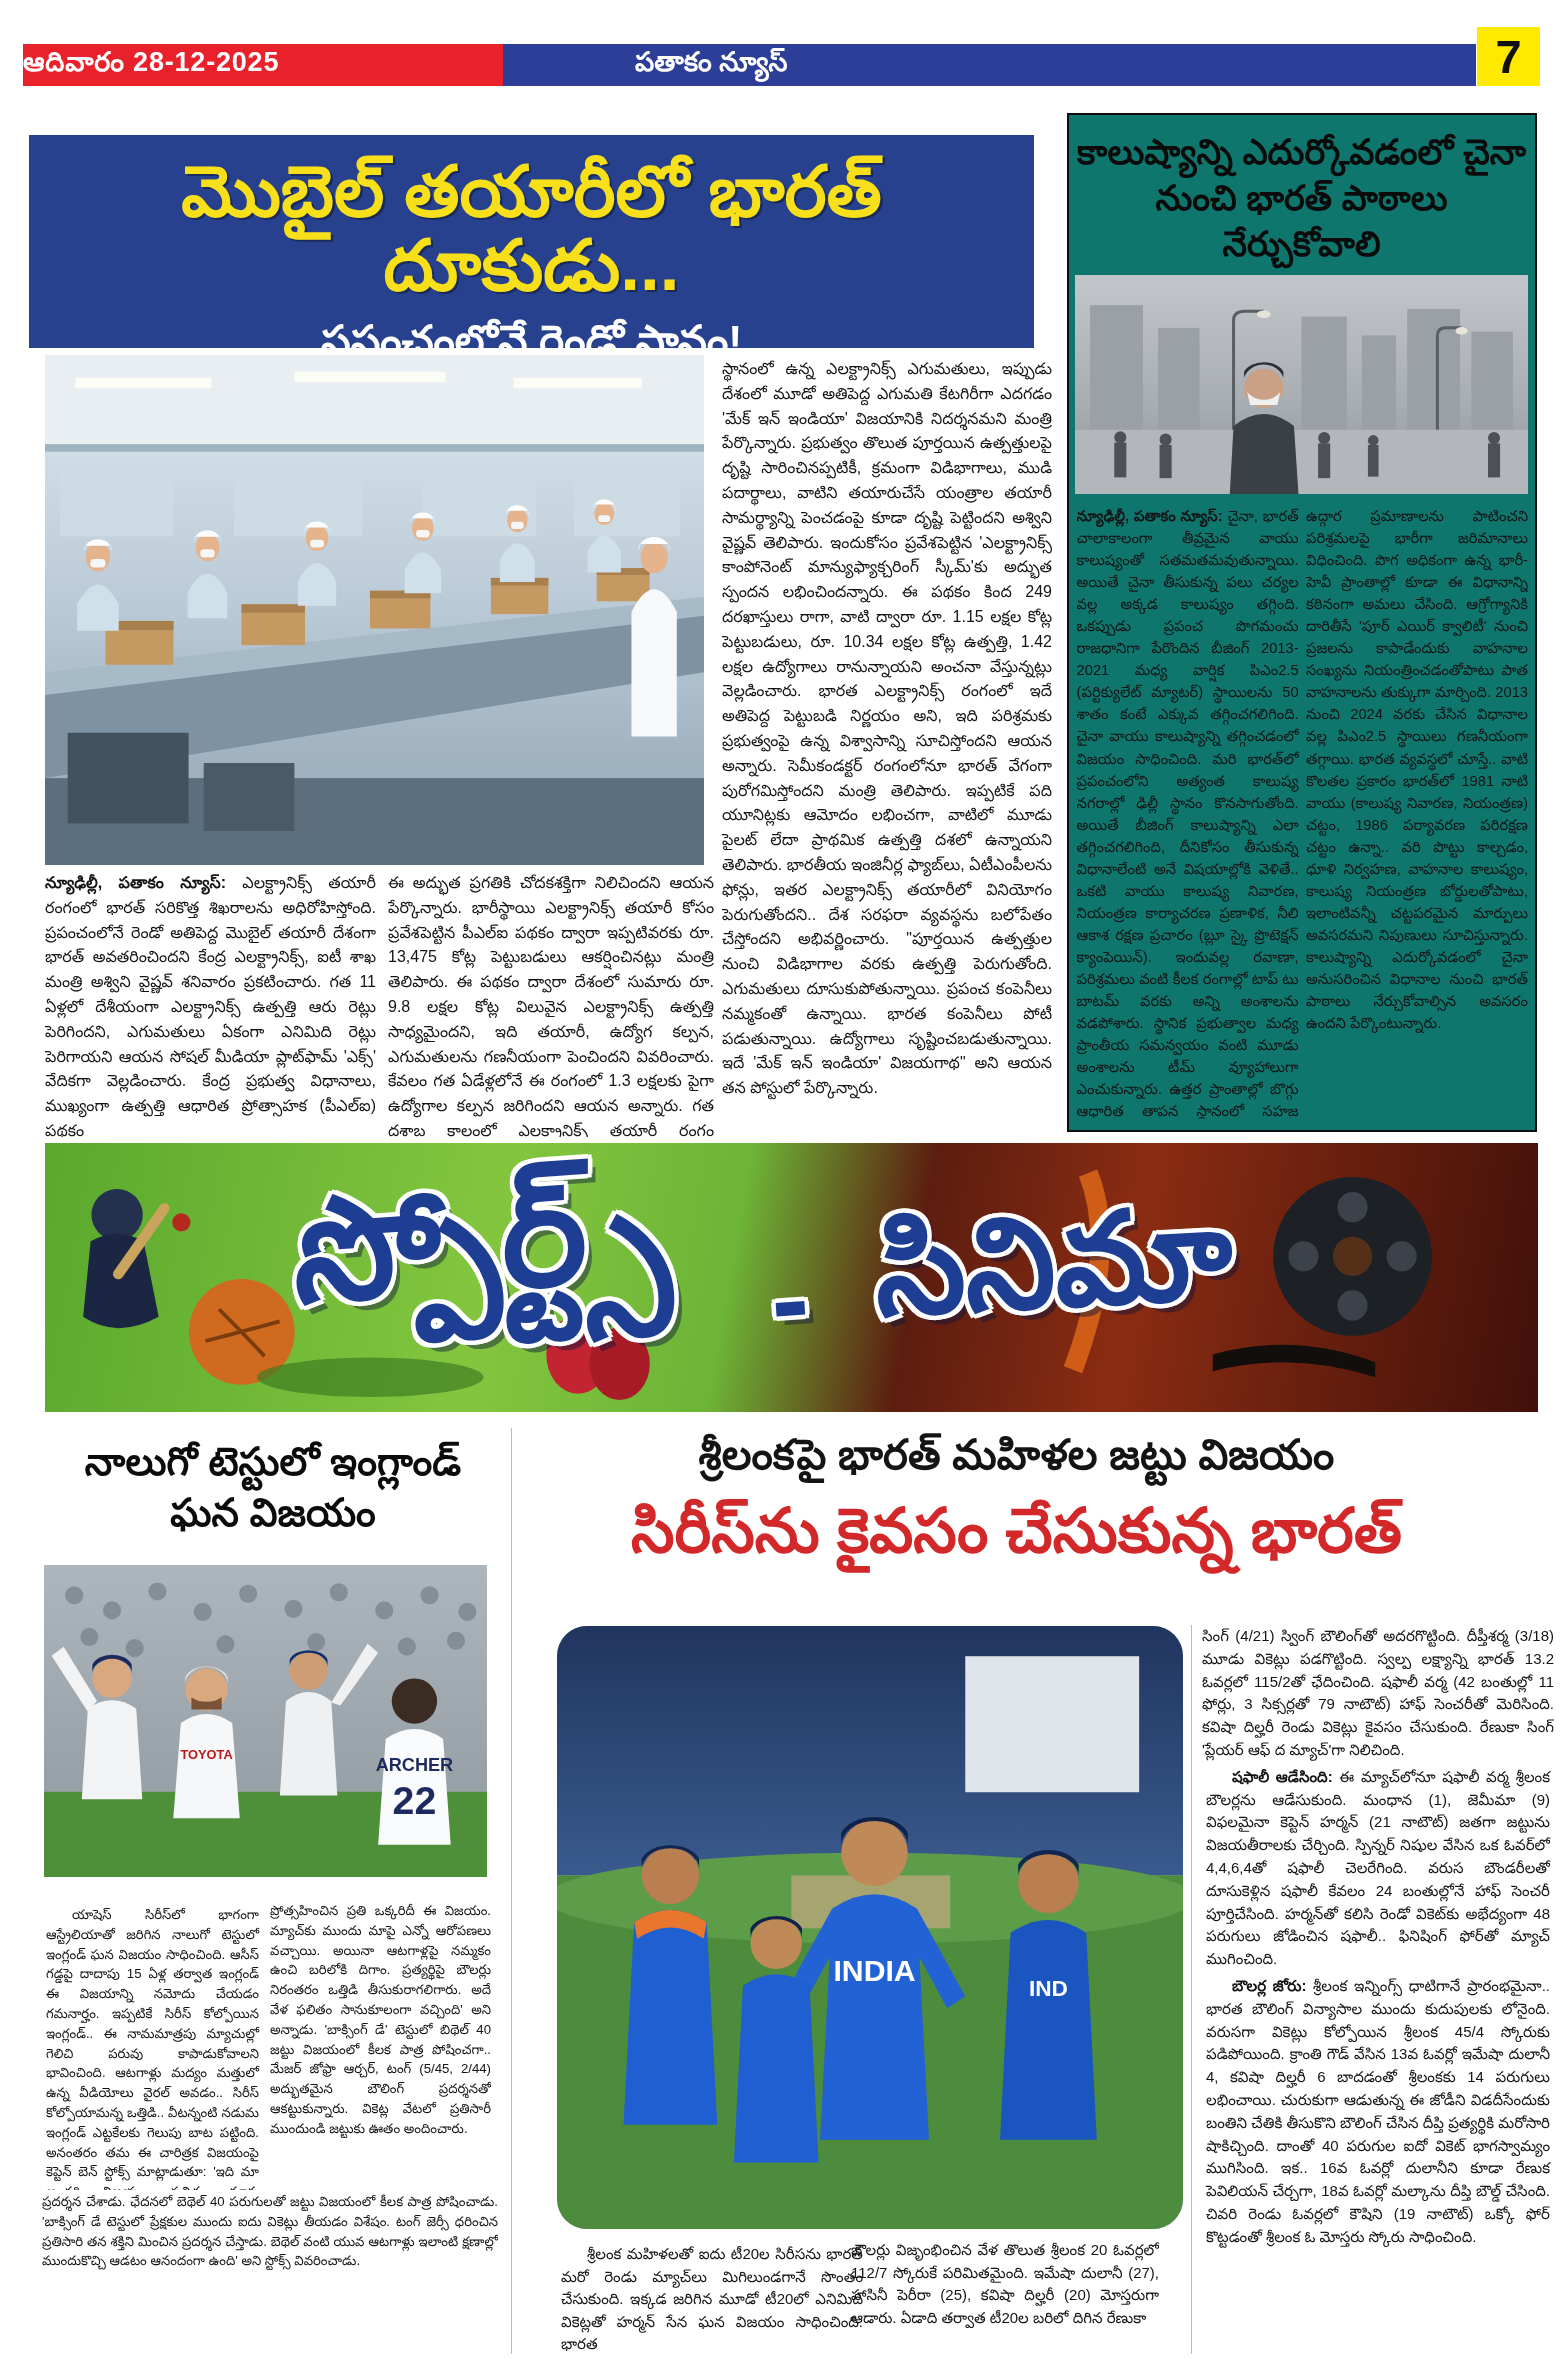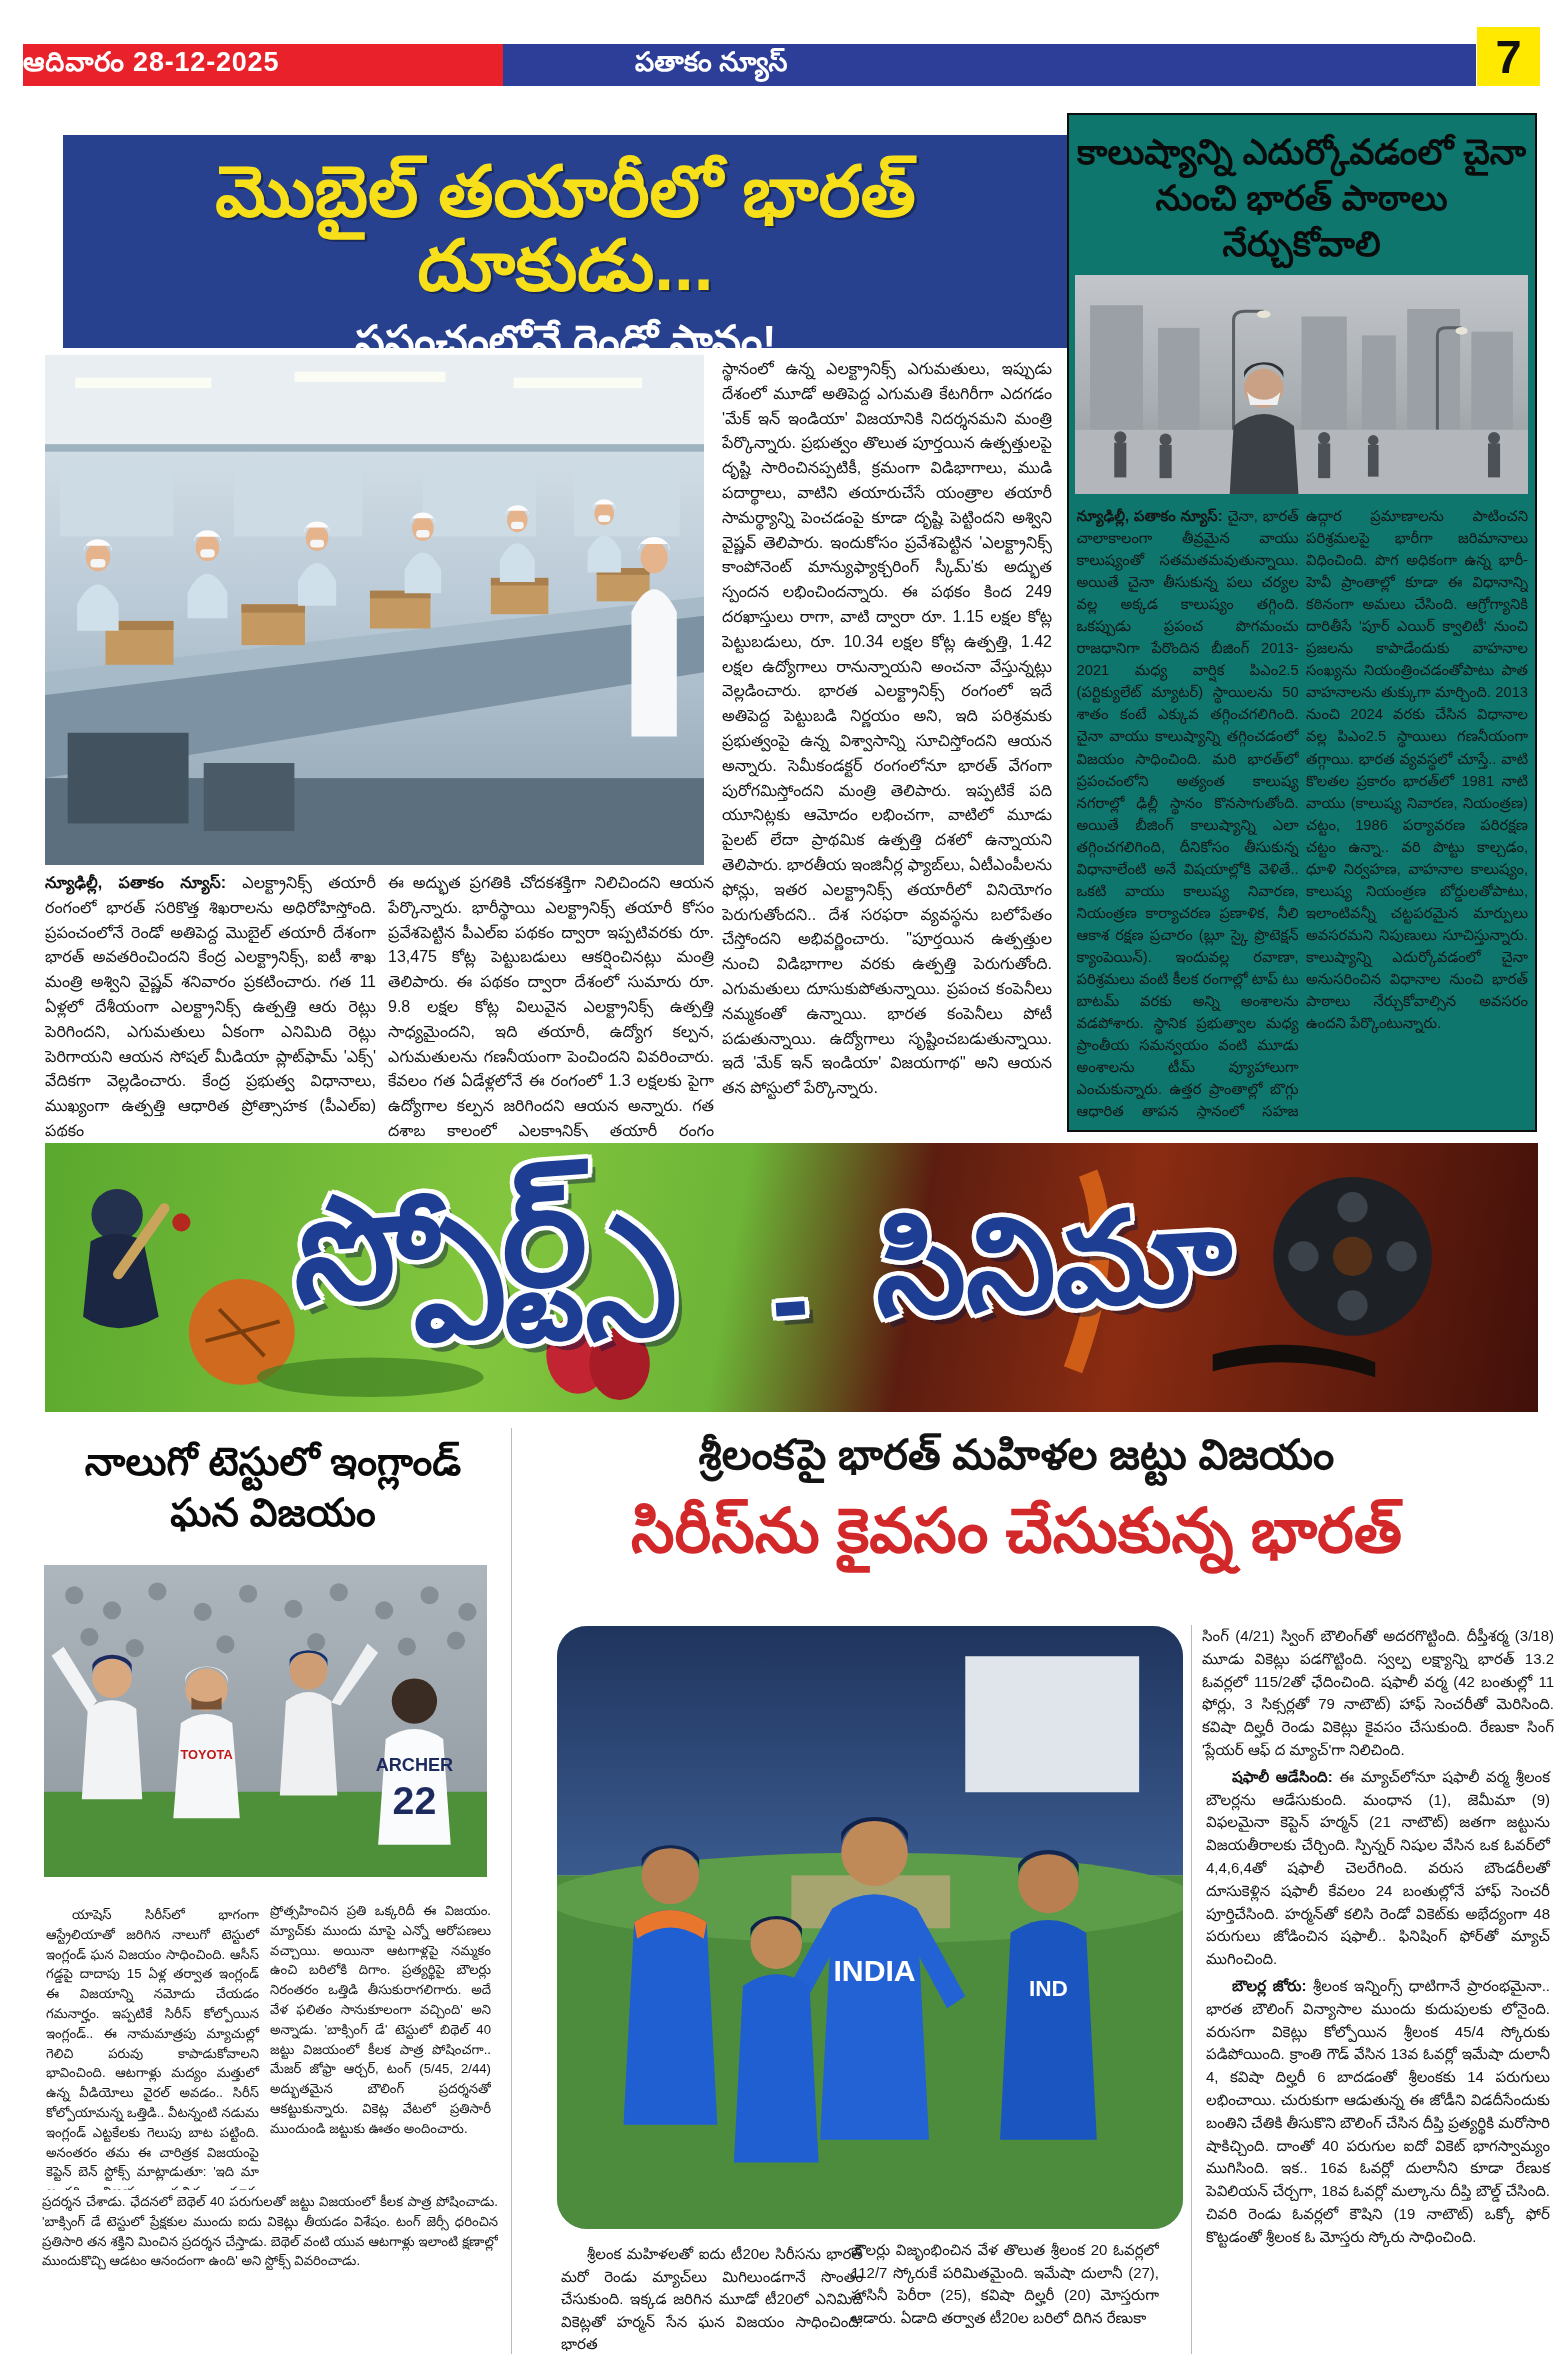--- a/index.html
+++ b/index.html
@@ -7,21 +7,21 @@
         font-family:"Liberation Sans",sans-serif;color:#141414;}
   .abs{position:absolute;}
   
   .hdr-red{left:23px;top:44px;width:481px;height:42px;background:#e8212a;display:flex;align-items:center;justify-content:flex-start;}
   .hdr-red span{color:#fff;font-weight:bold;font-size:27px;letter-spacing:0.8px;}
   .hdr-blue{left:503px;top:44px;width:973px;height:42px;background:#2d3e99;display:flex;align-items:center;}
   .hdr-blue span{color:#fff;font-weight:bold;font-size:27px;margin-left:132px;}
   .hdr-page{left:1477px;top:27px;width:63px;height:59px;background:#ffe900;display:flex;align-items:center;justify-content:center;}
   .hdr-page span{color:#111;font-weight:bold;font-size:47px;}
   
-  .mainhead{left:63px;top:135px;width:1005px;height:213px;background:#27418e;text-align:center;}
+  .mainhead{left:29px;top:135px;width:1005px;height:213px;background:#27418e;text-align:center;}
   .mainhead .h1{margin-top:19.7px;font-size:71px;line-height:1.05;font-weight:bold;color:#f7e01a;text-shadow:2.3px 2.3px 0 rgba(0,0,0,.35);}
   .mainhead .h2{margin-top:13.6px;font-size:42px;font-weight:bold;color:#ffffff;}
   .photo-frame{overflow:hidden;background:#9db3c4;}
   .col{font-size:16px;line-height:1.55;text-align:justify;overflow:hidden;}
   .col b{font-weight:bold;}
   .vrule-light{width:0.8px;background:#bbb;}
   
   .chinabox{left:1067px;top:113px;width:470px;height:1019px;border:2.3px solid #0d0d0d;box-sizing:border-box;background:#0f766e;}
   .chinahead{position:absolute;left:7.6px;top:13.6px;width:450px;text-align:center;font-size:35px;font-weight:bold;line-height:1.32;color:#0b0b0b;}
   .china-col{font-size:14.7px;line-height:1.5;}

